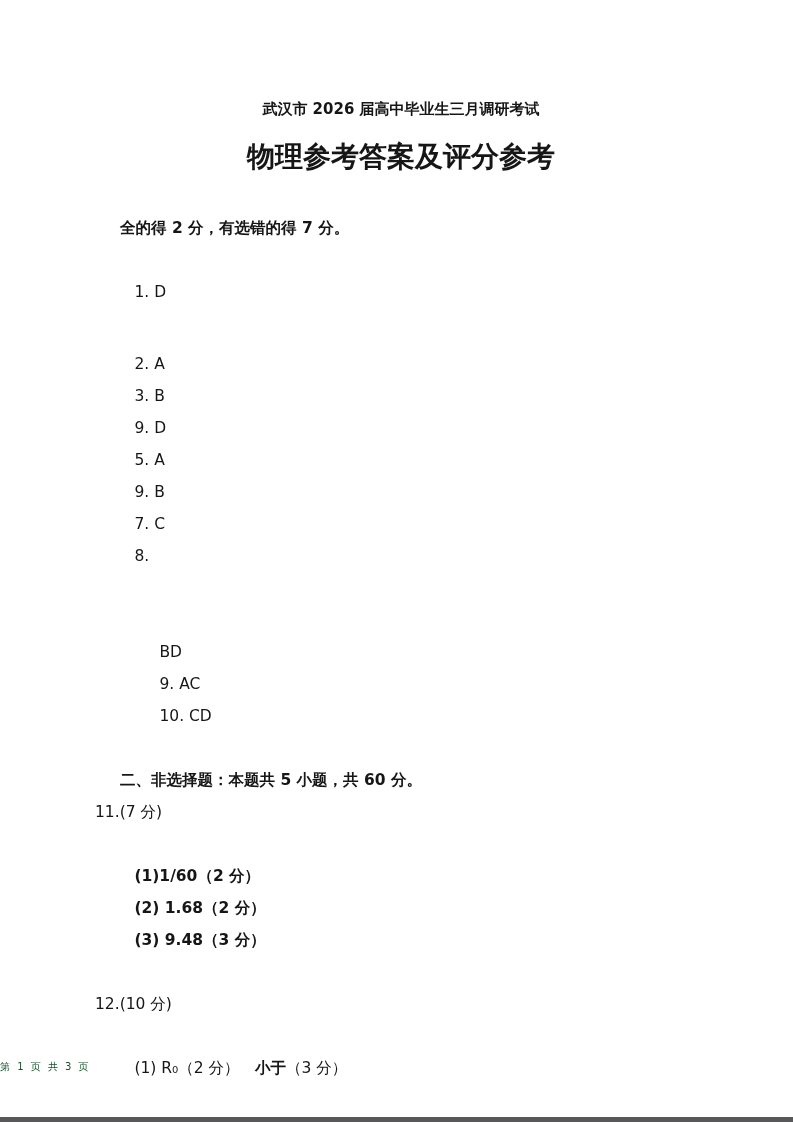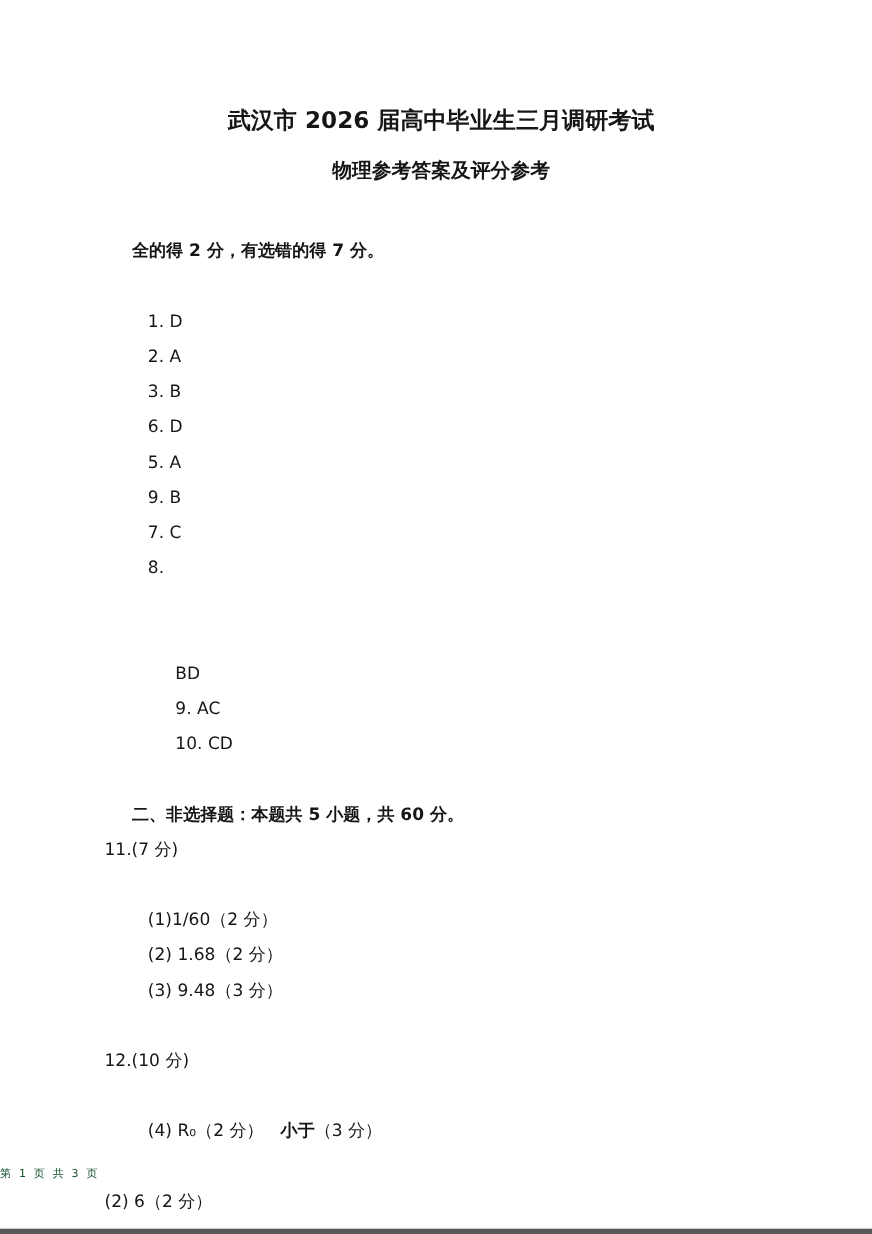--- a/index.html
+++ b/index.html
@@ -8,51 +8,51 @@
     width:793px; height:1122px;
     margin:0 auto;
     background:#ffffff;
     overflow:hidden;
     color:#161616;
     font-family:"DejaVu Sans","Liberation Sans",sans-serif;
   }
   .content { padding:92px 86px 0 95px; }
 
   .title1 {
-    text-align:center; font-size:21px; font-weight:bold;
+    text-align:center; font-size:15px; font-weight:bold;
     line-height:34px; white-space:pre;
   }
   .title2 {
-    text-align:center; font-size:18px; font-weight:600;
-    font-family:Liberation Mono, monospace;
+    text-align:center; font-size:28px; font-weight:600;
+    font-family:Liberation Serif, serif;
     line-height:46px; margin-top:8px; white-space:pre;
   }
 
   .body-lines { margin-top:32px; }
   .line {
     font-size:15.5px; line-height:32px;
     white-space:pre;
   }
   .indent { margin-left:25px; }
   .bold { font-weight:bold; }
 
   
   .ans-row span { display:inline-block; }
   .ans-row1 span:nth-child(1){ width:45px; }
-  .ans-row1 span:nth-child(2){ width:93px; }
+  .ans-row1 span:nth-child(2){ width:93px;margin-top:40px; }
   .ans-row1 span:nth-child(3){ width:84px; }
   .ans-row1 span:nth-child(4){ width:85px; }
   .ans-row1 span:nth-child(5){ width:84px; }
   .ans-row1 span:nth-child(6){ width:82px; }
   .ans-row1 span:nth-child(7){ width:84px; }
   .ans-row2 span:nth-child(1){ width:28px; }
   .ans-row2 span:nth-child(2){ width:57px; }
 
   
-  .q11-row span { display:inline-block; }
+  .q11-row span { display:inline-block;font-weight:bold; }
   .q11-row span:nth-child(1){ width:162px; }
   .q11-row span:nth-child(2){ width:170px; }
 
   .footer {
     position:absolute; left:0; right:0; bottom:48px;
     text-align:left; font-size:10px; letter-spacing:2px;
     color:#14532d; white-space:pre;
   }
   .bottom-bar {
     position:absolute; left:0; right:0; bottom:0; height:5px;
@@ -69,21 +69,21 @@
     <div class="title2">物理参考答案及评分参考</div>
 
     <div class="body-lines">
 
       <div class="line indent bold">全的得 2 分，有选错的得 7 分。</div>
 
       <div class="line ans-row ans-row1">
         <span>1. D</span>
         <span>2. A</span>
         <span>3. B</span>
-        <span>6. D</span>
+        <span>9. D</span>
         <span>5. A</span>
         <span>9. B</span>
         <span>7. C</span>
         <span>8.</span>
       </div>
       <div class="line indent ans-row ans-row2">
         <span>BD</span>
         <span>9. AC</span>
         <span>10. CD</span>
       </div>
@@ -92,21 +92,21 @@
 
       <div class="line">11.(7 分)</div>
       <div class="line q11-row">
         <span>(1)1/60（2 分）</span>
         <span>(2) 1.68（2 分）</span>
         <span>(3) 9.48（3 分）</span>
       </div>
 
       <div class="line">12.(10 分)</div>
       <div class="line">
-        <span>(4) R₀（2 分）　</span><span class="bold">小于</span><span>（3 分）</span>
+        <span>(1) R₀（2 分）　</span><span class="bold">小于</span><span>（3 分）</span>
       </div>
       <div class="line">(2) 6（2 分）</div>
 
     </div>
   </div>
 
   <div class="footer">第 1 页 共 3 页</div>
   <div class="bottom-bar"></div>
 </div>
 

